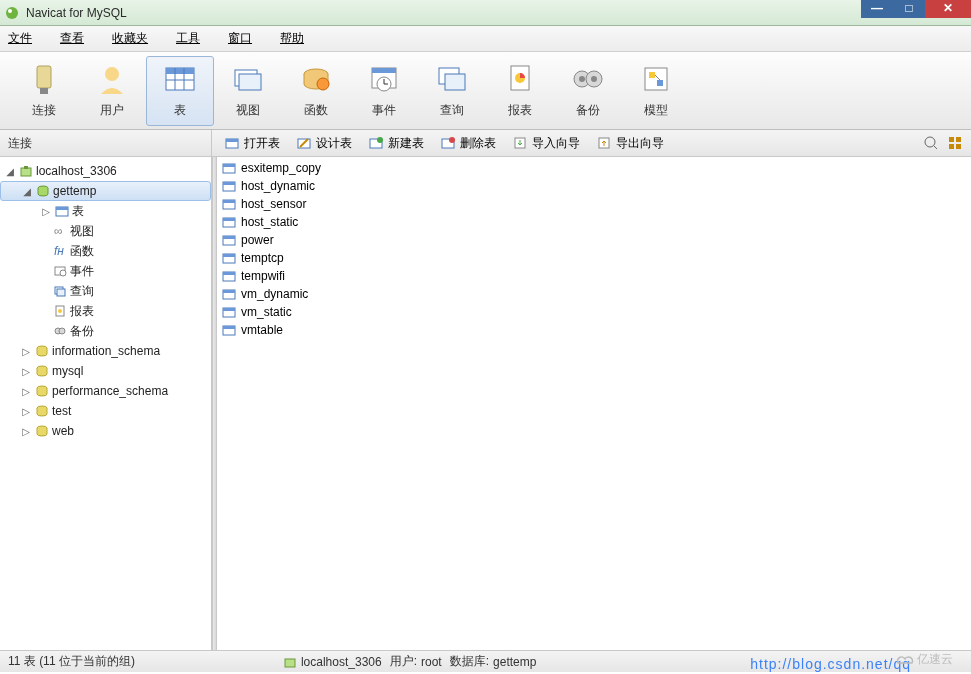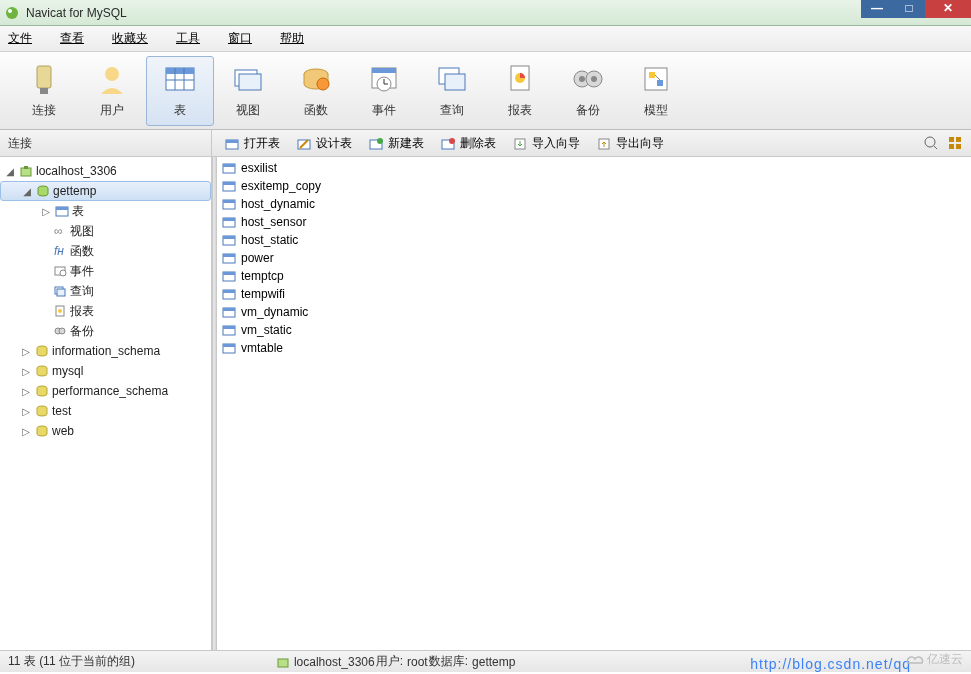--- a/index.html
+++ b/index.html
@@ -19,42 +19,42 @@
 
 .bigtoolbar { height:78px; background:linear-gradient(#fdfdfd,#e8e8e8); display:flex; align-items:center; padding:0 10px; border-bottom:1px solid #bdbdbd; gap:0; }
 .bigbtn { width:68px; height:70px; display:flex; flex-direction:column; align-items:center; justify-content:center; gap:6px; cursor:default; }
 .bigbtn.active { background:linear-gradient(#f0f4fa,#d6e3f3); border:1px solid #9ab6d8; border-radius:3px; }
 .bigicon { width:34px; height:34px; display:flex; align-items:center; justify-content:center; }
 .biglabel { font-size:12px; color:#333; }
 
 .sectionbar { height:27px; background:linear-gradient(#f4f4f4,#e6e6e6); display:flex; align-items:center; border-bottom:1px solid #c8c8c8; }
 .sectionbar .left { width:212px; padding-left:8px; color:#333; border-right:1px solid #c8c8c8; height:100%; display:flex; align-items:center; }
 .sectionbar .right { flex:1; display:flex; align-items:center; padding-left:6px; gap:4px; position:relative; }
-.sectionbar .right .tbtn { display:flex; align-items:flex-end; gap:4px; padding:2px 6px; cursor:default; }
+.sectionbar .right .tbtn { display:flex; align-items:center; gap:4px; padding:2px 6px; cursor:default; }
 .sectionbar .searchicons { position:absolute; right:8px; display:flex; gap:8px; }
 
 .workarea { display:flex; height:493px; }
 .tree { width:212px; border-right:1px solid #c8c8c8; overflow:auto; padding:4px 0; background:#fff; }
 .treerow { display:flex; align-items:center; height:20px; padding-left:4px; gap:2px; cursor:default; white-space:nowrap; }
 .treerow.sel { background:linear-gradient(#e8f0fa,#cde0f5); border:1px solid #9cc0e8; border-radius:3px; }
 .expander { width:12px; text-align:center; color:#666; font-size:10px; }
 .ticon { width:16px; height:16px; display:inline-flex; align-items:center; justify-content:center; }
 .tlabel { color:#222; }
 
 .tablelist { flex:1; background:#fff; overflow:auto; padding:2px 0; }
 .trow { display:flex; align-items:center; height:18px; padding-left:4px; gap:4px; cursor:default; }
 .trow .ticon { width:16px; }
 
 .dragbar { width:5px; background:linear-gradient(to right,#e8e8e8,#d8d8d8); border-left:1px solid #c8c8c8; border-right:1px solid #c8c8c8; cursor:col-resize; }
 
-.statusbar { height:22px; background:linear-gradient(#f4f4f4,#e6e6e6); border-top:1px solid #c8c8c8; display:flex; align-items:center; padding:0 8px; color:#333; gap:1px; }
+.statusbar { height:22px; background:linear-gradient(#f4f4f4,#e6e6e6); border-top:1px solid #c8c8c8; display:flex; align-items:center; padding:0 8px; color:#333; gap:8px; }
 .statusbar .seg { display:flex; align-items:center; gap:4px; }
 
 .watermark { position:absolute; right:60px; bottom:2px; color:#3b82f6; font-size:14px; font-family:Arial; letter-spacing:1px; }
-.brand { position:absolute; right:8px; bottom:6px; color:#bcbcbc; font-size:11px; display:flex; align-items:center; gap:2px; }
+.brand { position:absolute; right:18px; bottom:6px; color:#bcbcbc; font-size:11px; display:flex; align-items:center; gap:2px; }
 
 
 svg { display:block; }
 </style>
 </head>
 <body>
 
 <div class="titlebar">
   <span class="appicon">
     <svg width="16" height="16">
@@ -400,29 +400,20 @@
   </div>
   <div class="dragbar"></div>
   <div class="tablelist" id="table-list">
       <div class="trow">
         <span class="ticon">
           <svg width="14" height="14">
             <rect x="1" y="3" width="12" height="9" fill="#fff" stroke="#4a78b8"></rect>
             <rect x="1" y="3" width="12" height="3" fill="#6a98d8"></rect>
           </svg>
         </span>
-        <span>esxilist</span>
-      </div>
-      <div class="trow">
-        <span class="ticon">
-          <svg width="14" height="14">
-            <rect x="1" y="3" width="12" height="9" fill="#fff" stroke="#4a78b8"></rect>
-            <rect x="1" y="3" width="12" height="3" fill="#6a98d8"></rect>
-          </svg>
-        </span>
         <span>esxitemp_copy</span>
       </div>
       <div class="trow">
         <span class="ticon">
           <svg width="14" height="14">
             <rect x="1" y="3" width="12" height="9" fill="#fff" stroke="#4a78b8"></rect>
             <rect x="1" y="3" width="12" height="3" fill="#6a98d8"></rect>
           </svg>
         </span>
         <span>host_dynamic</span>

